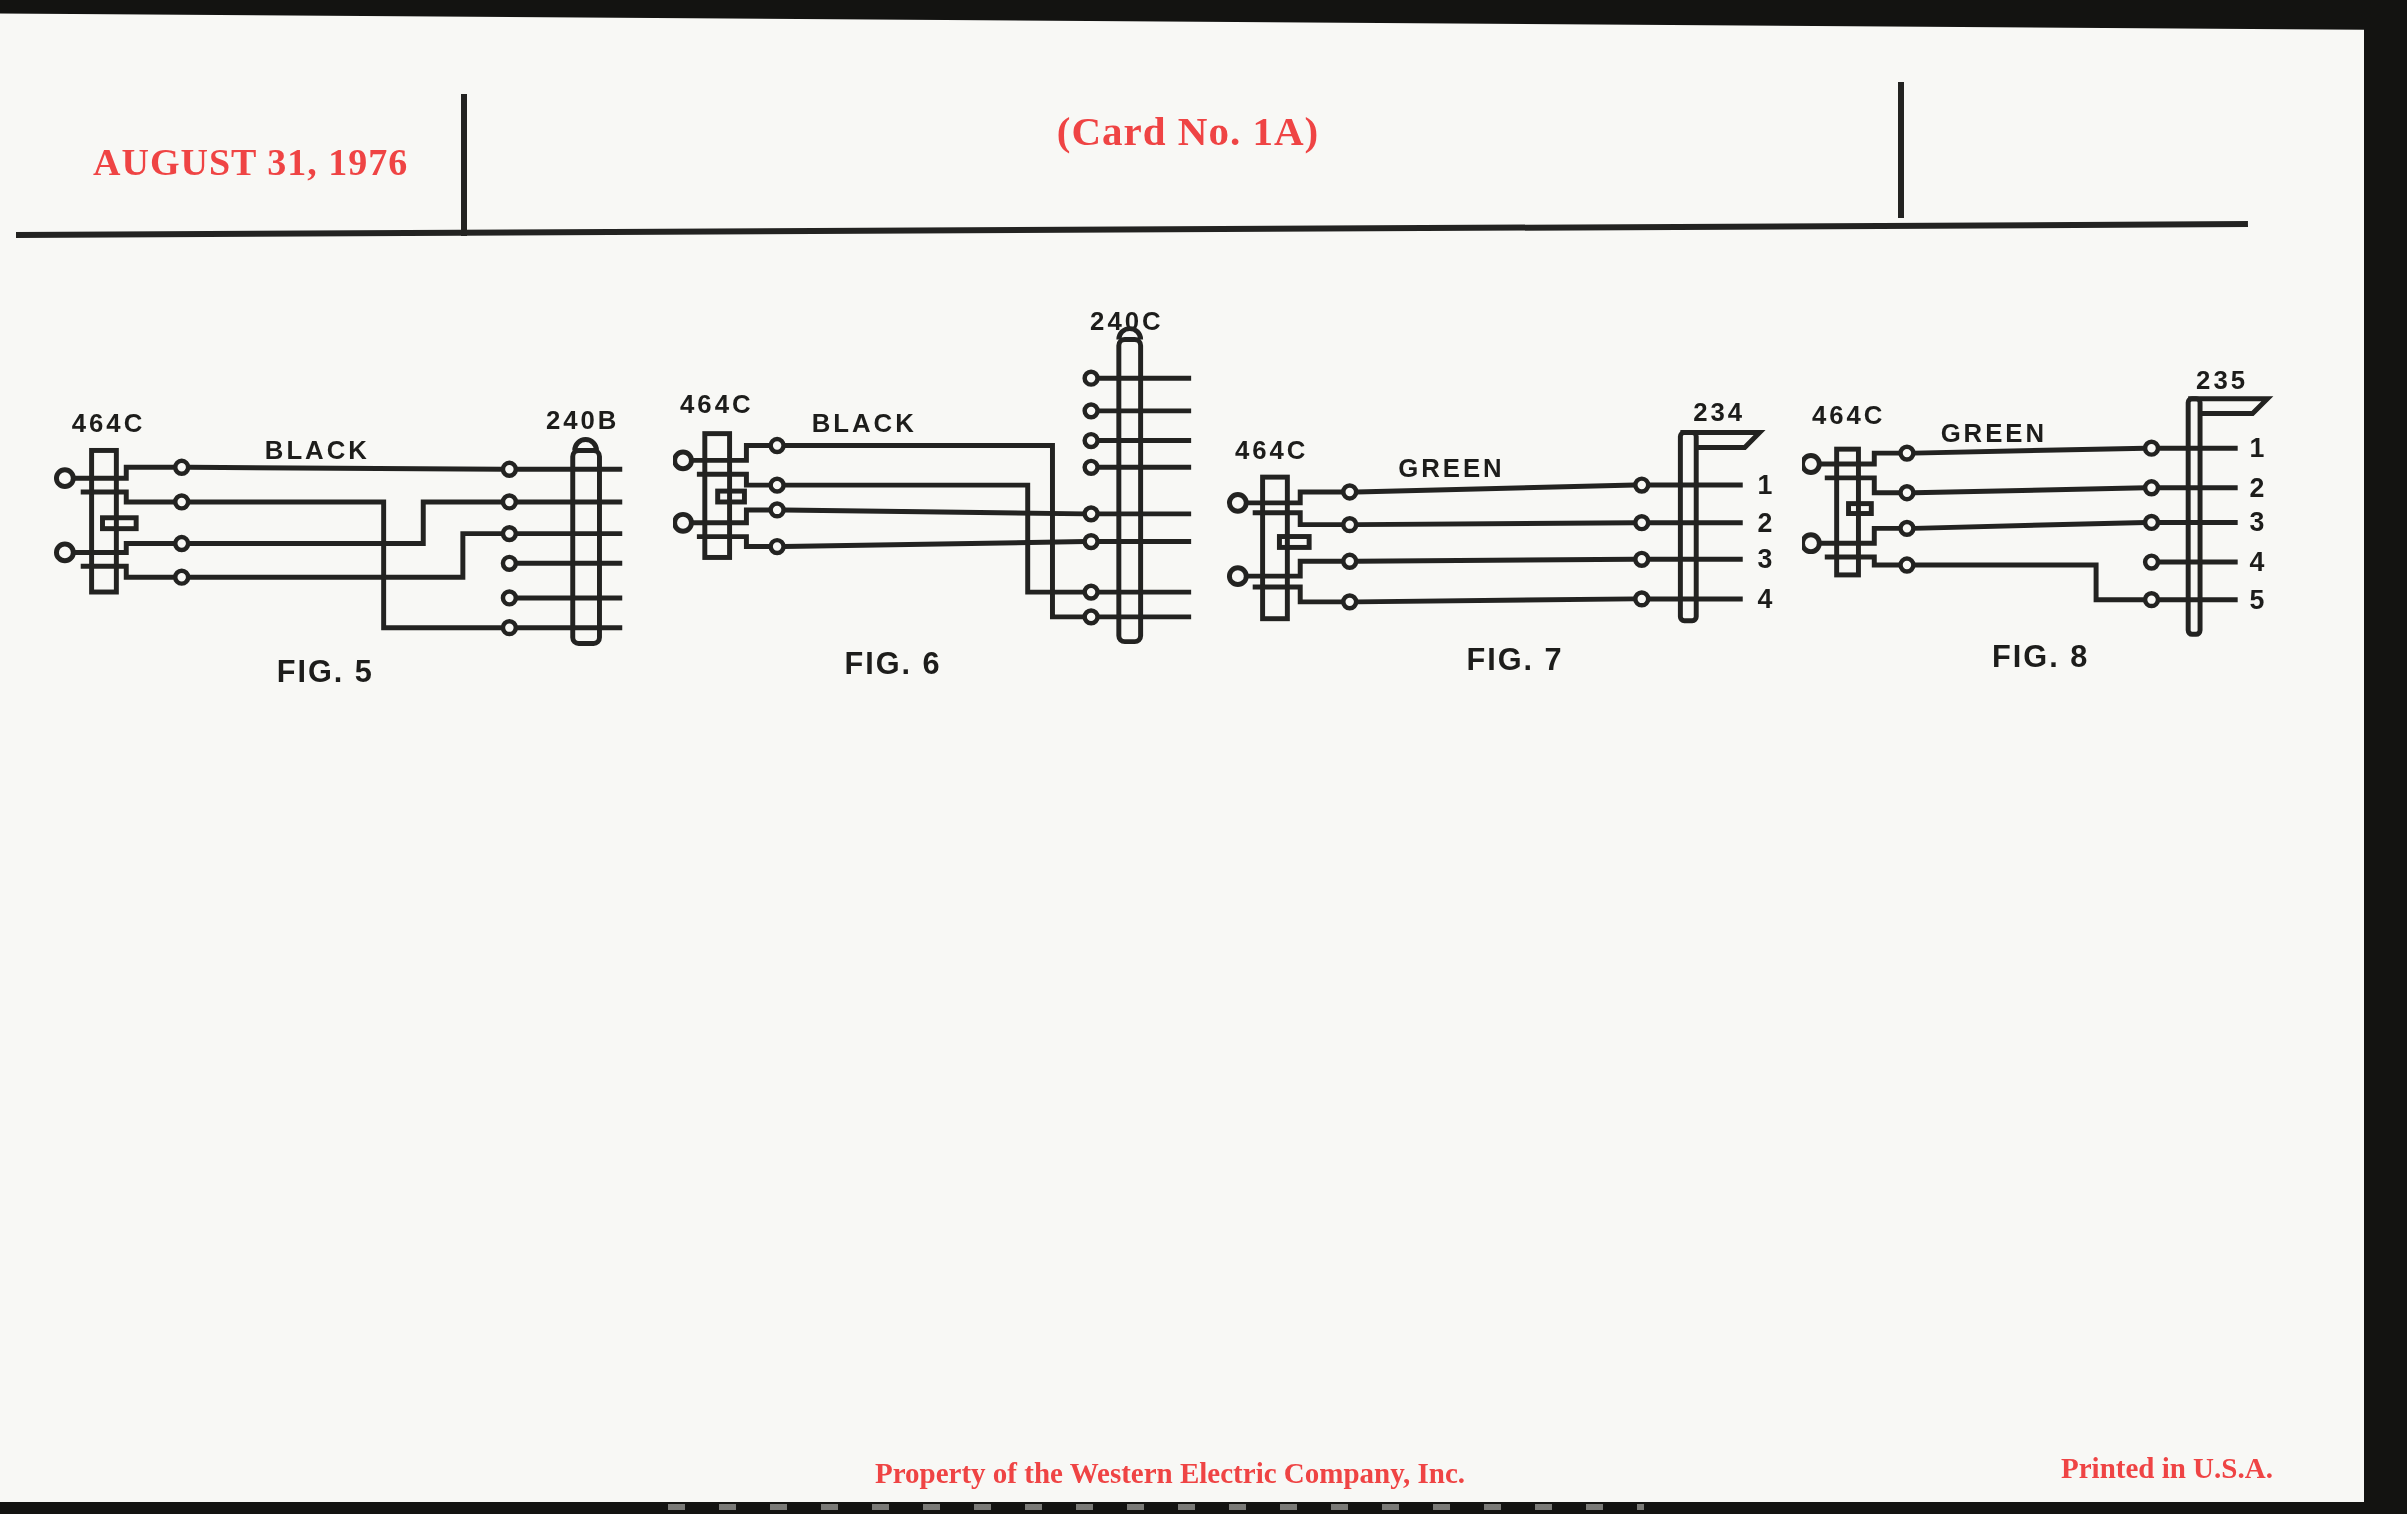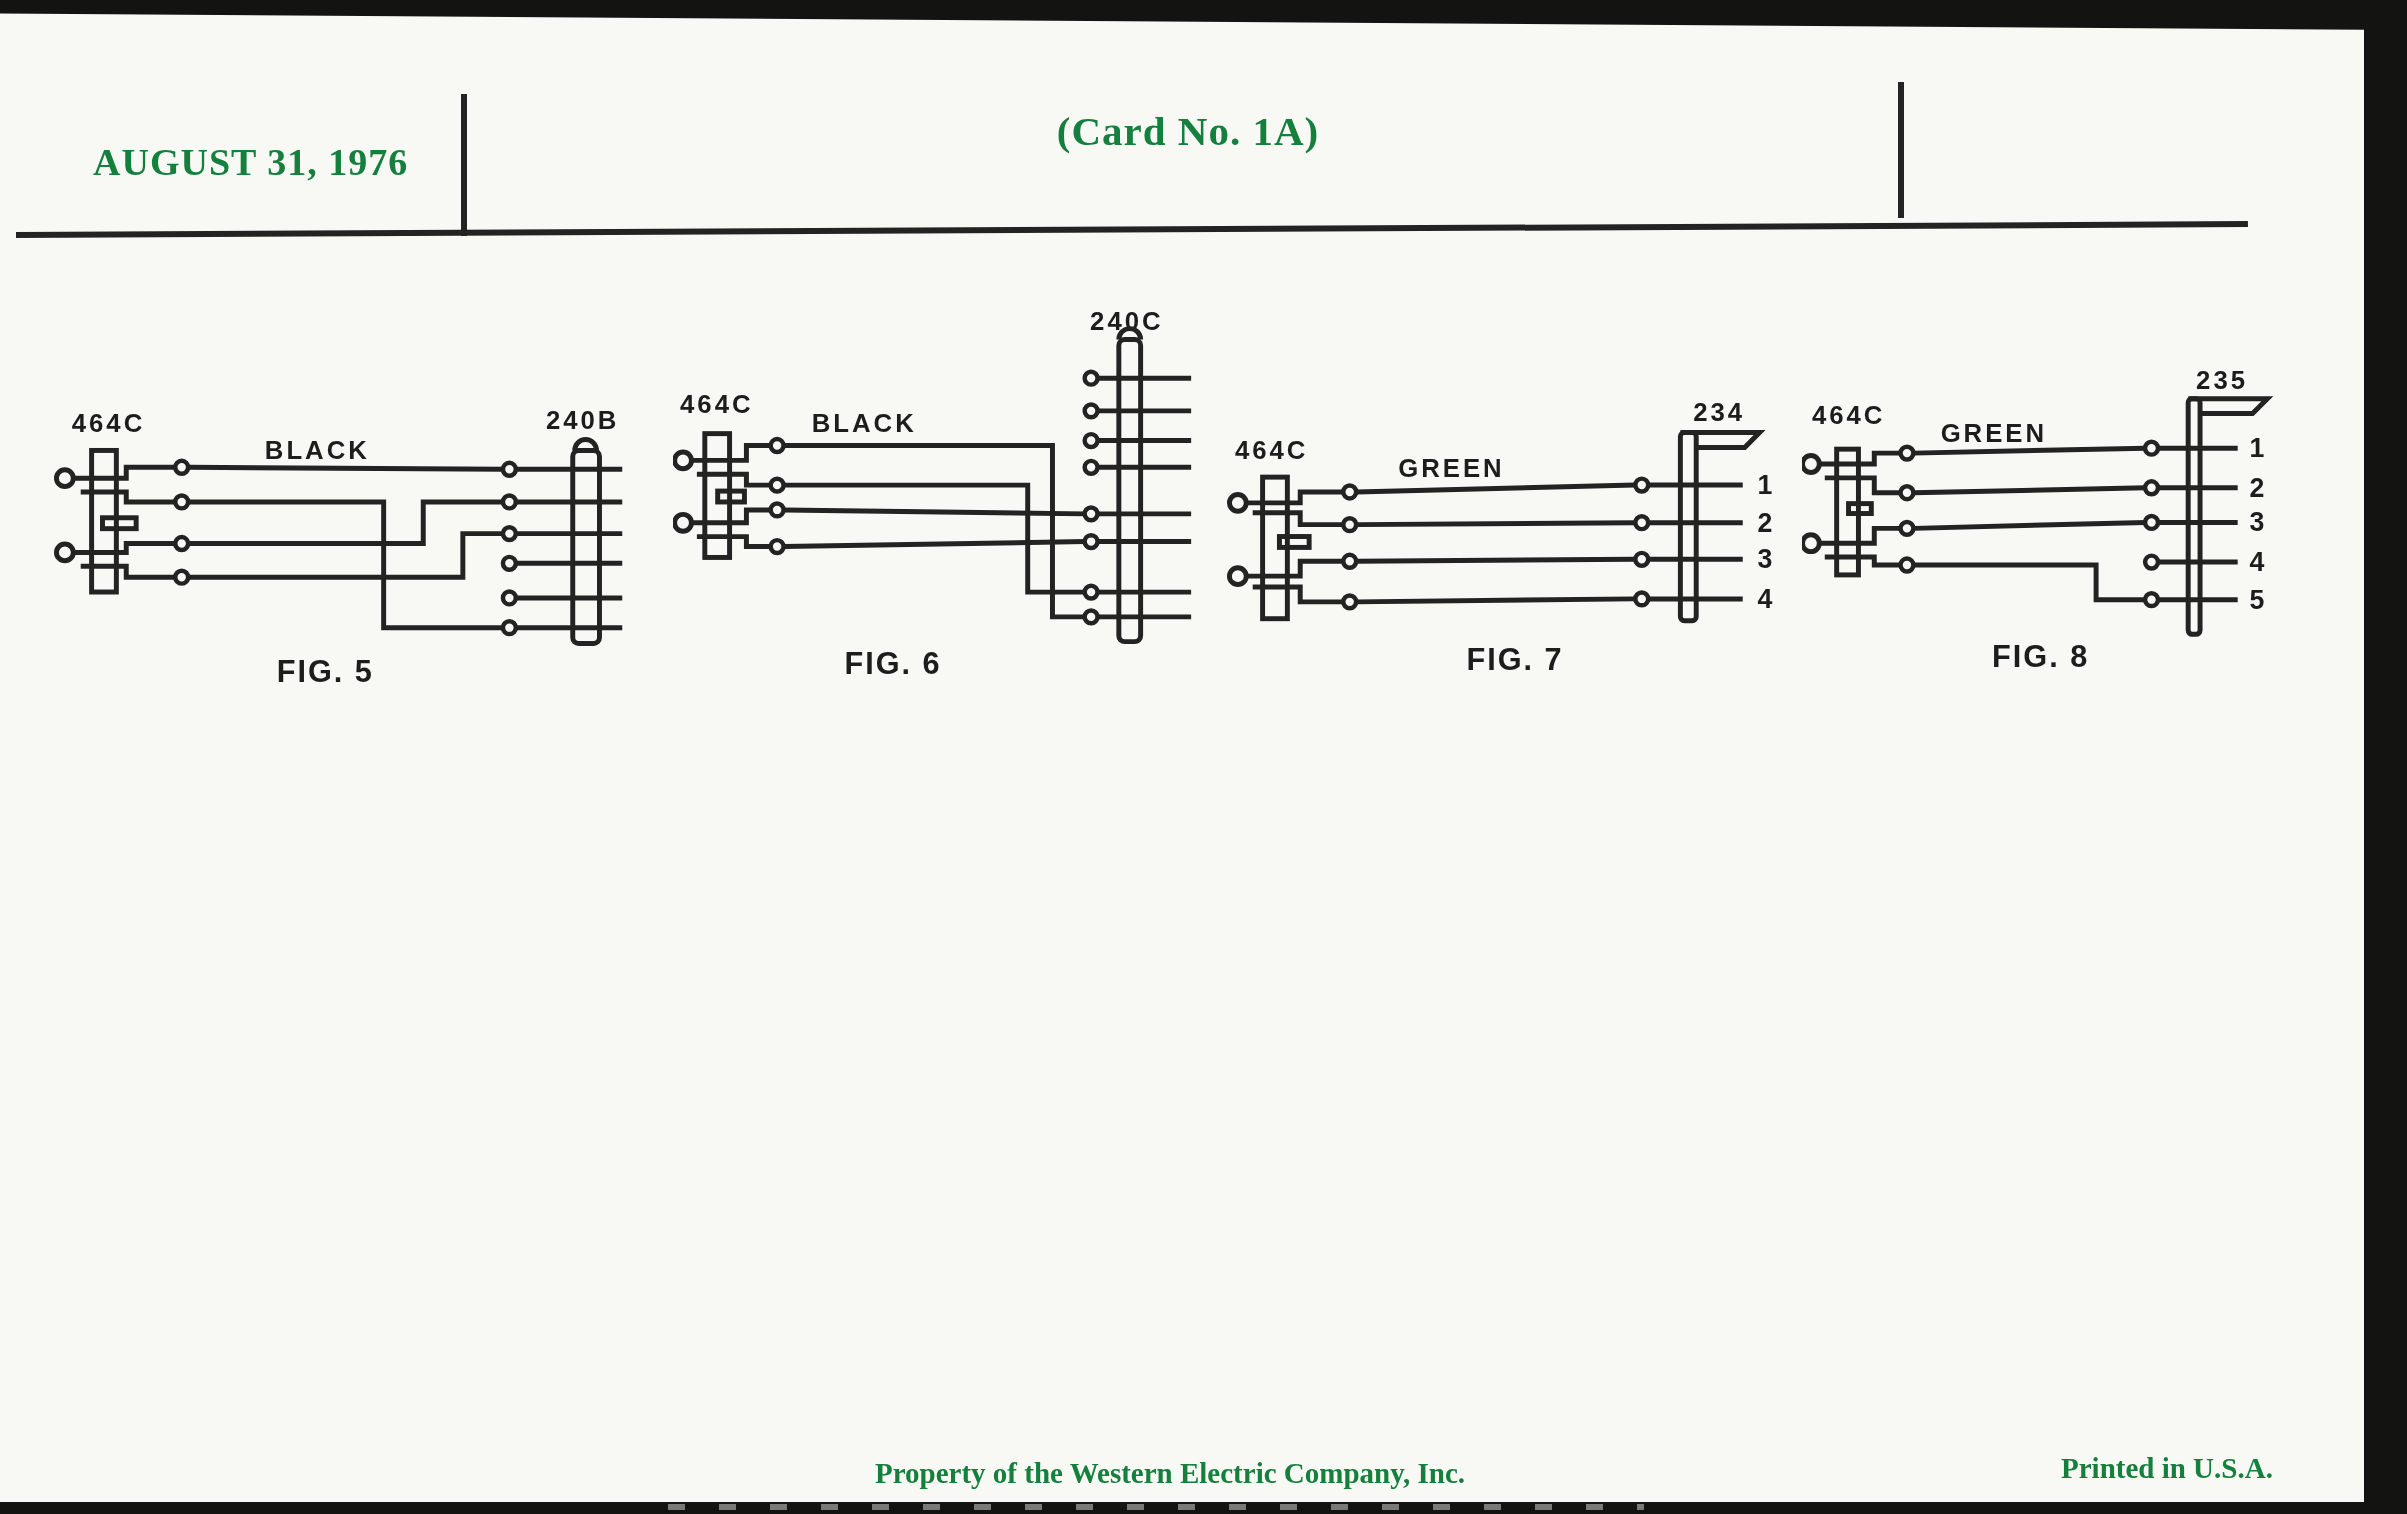--- a/index.html
+++ b/index.html
@@ -1,17 +1,17 @@
 <!DOCTYPE html>
 <html><head>
 <meta charset="utf-8">
 <style>
   html,body{margin:0;padding:0;background:#3a3a3a;}
   .page{position:relative;width:2408px;height:1515px;background:#f8f8f5;overflow:hidden;
-        font-family:"Liberation Sans",sans-serif;color:#15803d;}
+        font-family:"Liberation Sans",sans-serif;color:#ef4444;}
   
   .edge-top{position:absolute;left:0;top:0;width:2408px;height:30px;background:#131311;
             clip-path:polygon(0 0,100% 0,100% 100%,0 45%);}
   .edge-right{position:absolute;left:2364px;top:0;width:44px;height:1515px;background:#131311;}
   .edge-bottom{position:absolute;left:0;top:1502px;width:2408px;height:13px;background:#131311;}
   .edge-bottom-dashes{position:absolute;left:634px;top:1504px;width:1010px;height:6px;
             background:repeating-linear-gradient(90deg,transparent 0 34px,rgba(248,248,243,.45) 34px 51px);}
   
   .date{position:absolute;left:93px;top:140px;font:bold 38px "Liberation Serif",serif;letter-spacing:1px;}
   .vline1{position:absolute;left:461px;top:94px;width:6px;height:142px;background:#232321;}

